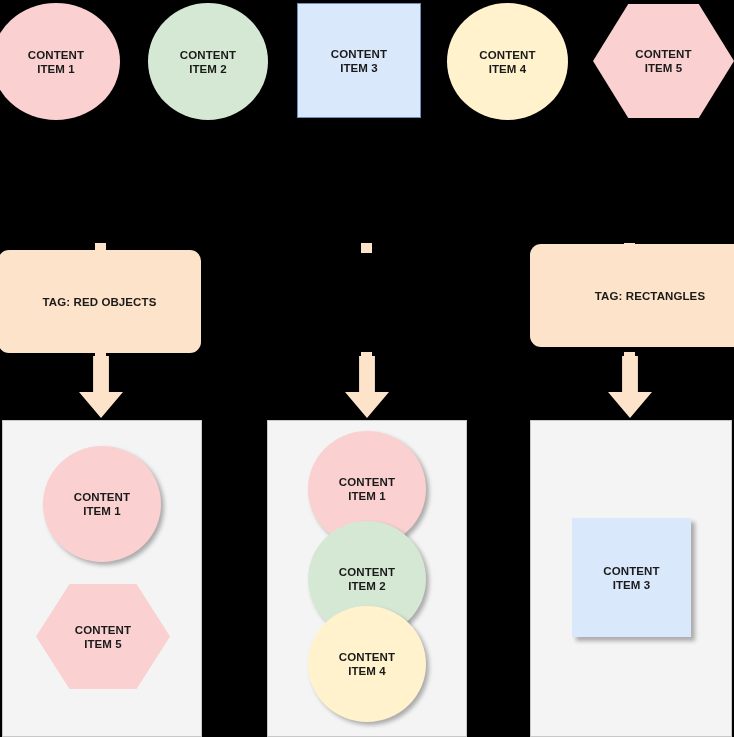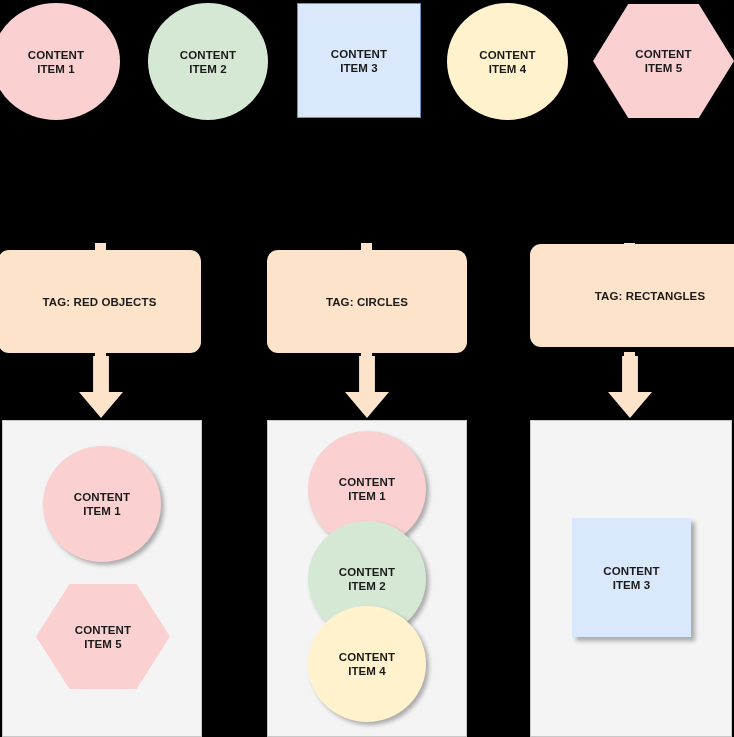--- a/index.html
+++ b/index.html
@@ -126,23 +126,20 @@
 ITEM 5</div>
   </div>
 
   <div class="tag-stub" style="left:95px; top:243px; height:10px;"></div>
   <div class="node tag-box" style="left:-2px; top:250px; width:203px; height:103px;">
     <div class="label">TAG: RED OBJECTS</div>
   </div>
   <div class="tag-stub" style="left:95px; top:352px; height:12px;"></div>
 
   <div class="tag-stub" style="left:361px; top:243px; height:10px;"></div>
-  <div class="node tag-box" style="left:267px; top:250px; width:200px; height:103px;">
-    <div class="label">TAG: CIRCLES</div>
-  </div>
   <div class="tag-stub" style="left:361px; top:352px; height:12px;"></div>
 
   <div class="tag-stub" style="left:624px; top:243px; height:10px;"></div>
   <div class="node tag-box" style="left:530px; top:244px; width:240px; height:103px;">
     <div class="label">TAG: RECTANGLES</div>
   </div>
   <div class="tag-stub" style="left:624px; top:352px; height:12px;"></div>
 
   <div class="down-arrow" style="left:79px; top:356px; width:44px; height:62px;"></div>
   <div class="down-arrow" style="left:345px; top:356px; width:44px; height:62px;"></div>

